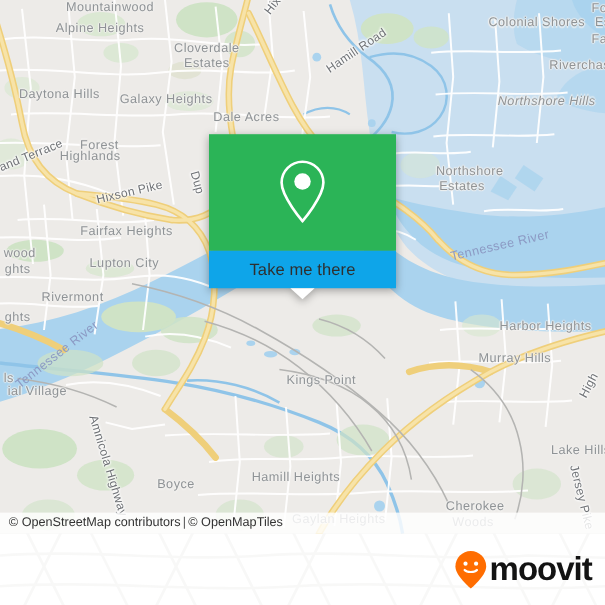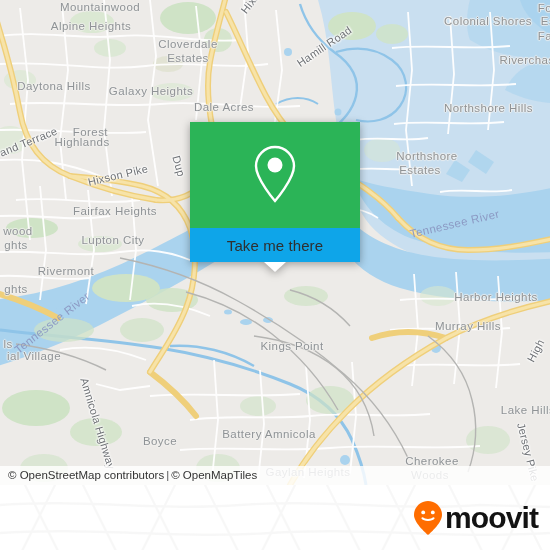--- a/index.html
+++ b/index.html
@@ -337,39 +337,39 @@
         <div class="map-label" style="left: 146px; top: 38px; width: 84px; text-align: center;">Cloverdale</div>
         <div class="map-label" style="left: 156px; top: 52px; width: 64px; text-align: center;">Estates</div>
         <div class="map-label" style="left: 435px; top: 15px; width: 106px; text-align: center;">Colonial Shores</div>
         <div class="map-label" style="left: 533px; top: 2px; width: 30px; text-align: center;">Fox</div>
         <div class="map-label" style="left: 537px; top: 15px; width: 22px; text-align: center;">Es</div>
         <div class="map-label" style="left: 535px; top: 30px; width: 26px; text-align: center;">Fall</div>
         <div class="map-label" style="left: 497px; top: 54px; width: 60px; text-align: center;">Riverchas</div>
         <div class="map-label" style="left: 4px; top: 80px; width: 100px; text-align: center;">Daytona Hills</div>
         <div class="map-label" style="left: 98px; top: 85px; width: 106px; text-align: center;">Galaxy Heights</div>
         <div class="map-label" style="left: 184px; top: 101px; width: 80px; text-align: center;">Dale Acres</div>
-        <div class="map-label" style="left: 444px; top: 102px; width: 106px; text-align: left;">Northshore Hills</div>
+        <div class="map-label" style="left: 444px; top: 86px; width: 106px; text-align: center; font-style: italic;">Northshore Hills</div>
         <div class="map-label" style="left: 56px; top: 126px; width: 52px; text-align: right;">Forest</div>
         <div class="map-label" style="left: 44px; top: 136px; width: 76px; text-align: center;">Highlands</div>
         <div class="map-label" style="left: 390px; top: 150px; width: 74px; text-align: center;">Northshore</div>
         <div class="map-label" style="left: 390px; top: 164px; width: 60px; text-align: center;">Estates</div>
         <div class="map-label" style="left: 64px; top: 205px; width: 102px; text-align: center;">Fairfax Heights</div>
         <div class="map-label" style="left: 0px; top: 225px; width: 36px; text-align: center;">wood</div>
         <div class="map-label" style="left: 0px; top: 239px; width: 32px; text-align: center;">ghts</div>
         <div class="map-label" style="left: 72px; top: 234px; width: 82px; text-align: center;">Lupton City</div>
         <div class="map-label" style="left: 28px; top: 265px; width: 76px; text-align: center;">Rivermont</div>
         <div class="map-label" style="left: 0px; top: 283px; width: 32px; text-align: center;">ghts</div>
         <div class="map-label" style="left: 0px; top: 302px; width: 68px; text-align: center; margin-top: 48px;">ial Village</div>
         <div class="map-label" style="left: 0px; top: 338px; width: 16px; text-align: center;">ls</div>
         <div class="map-label" style="left: 444px; top: 291px; width: 104px; text-align: center;">Harbor Heights</div>
         <div class="map-label" style="left: 425px; top: 320px; width: 86px; text-align: center;">Murray Hills</div>
         <div class="map-label" style="left: 250px; top: 340px; width: 84px; text-align: center;">Kings Point</div>
         <div class="map-label" style="left: 492px; top: 404px; width: 72px; text-align: center;">Lake Hills</div>
         <div class="map-label" style="left: 138px; top: 435px; width: 44px; text-align: center;">Boyce</div>
-        <div class="map-label" style="left: 216px; top: 428px; width: 106px; text-align: center;">Battery Amnicola</div>
+        <div class="map-label" style="left: 216px; top: 428px; width: 106px; text-align: center;">Hamill Heights</div>
         <div class="map-label" style="left: 400px; top: 455px; width: 64px; text-align: center;">Cherokee</div>
         <div class="map-label" style="left: 406px; top: 469px; width: 48px; text-align: center;">Woods</div>
         <div class="map-label" style="left: 258px; top: 466px; width: 100px; text-align: center;">Gaylan Heights</div>
       </div>
 
     <div id="road-labels">
         <div class="road-label" style="left: 243px; top: 6px; transform: rotate(-52deg); transform-origin: left center;">Hixson</div>
         <div class="road-label" style="left: 298px; top: 58px; transform: rotate(-34deg); transform-origin: left center;">Hamill Road</div>
         <div class="road-label" style="left: 88px; top: 176px; transform: rotate(-13deg); transform-origin: left center;">Hixson Pike</div>
         <div class="road-label" style="left: 176px; top: 150px; transform: rotate(74deg); transform-origin: left center;">Dup</div>

